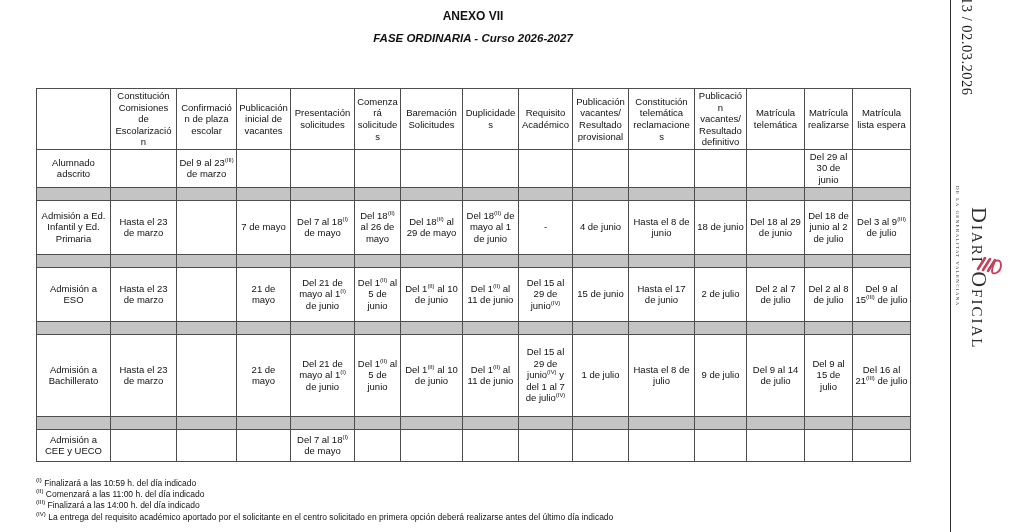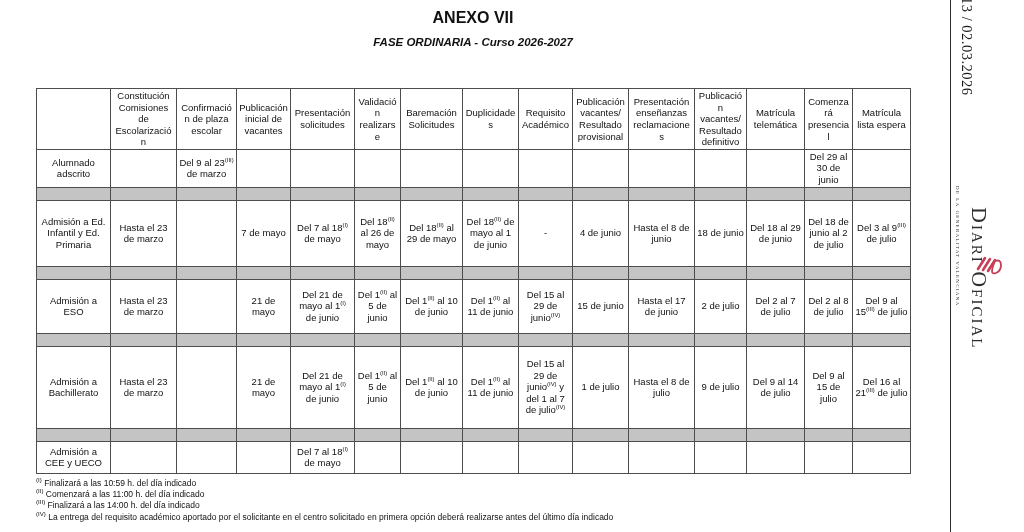--- a/index.html
+++ b/index.html
@@ -2,36 +2,36 @@
 <html><head>
 <meta charset="utf-8">
 <style>
   html,body { margin:0; padding:0; background:#ffffff; }
   .page {
     position:relative; width:1024px; height:532px; overflow:hidden;
     font-family:"Liberation Sans", sans-serif; color:#111; background:#fff;
   }
   
   .titles { position:absolute; top:0; left:0; width:946px; text-align:center; font-weight:bold; }
-  .title-line1 { font-size:16px; margin-top:9px; }
+  .title-line1 { font-size:12px; margin-top:9px; }
   .title-line2 { font-size:11.5px; margin-top:9px; padding:0 40px; }
   .title-line3 { font-size:11.5px; margin-top:9px;font-style:italic; }
   
   table.cal {
     position:absolute; top:88px; left:36px;
     border-collapse:collapse; table-layout:fixed; width:874px;
   }
   table.cal th, table.cal td {
     border:1px solid #4d4d4d; font-weight:normal; text-align:center;
     vertical-align:middle; padding:1px 2px; font-size:9.5px; line-height:1.22;
     color:#111; overflow:hidden; word-wrap:break-word;
   }
   thead tr { height:53px; }
   tbody tr.r0 { height:37px; }
-  tbody tr.r2 { height:66px; }
+  tbody tr.r2 { height:54px; }
   tbody tr.r4 { height:54px; }
   tbody tr.r6 { height:82px; }
   tbody tr.r8 { height:32px; }
   tr.sep { height:13px; }
   td.sepcell { background:#c4c4c4; padding:0; line-height:0; }
   sup { font-size:0.62em; vertical-align:super; line-height:0; }
   
   .footnotes { position:absolute; top:478px; left:36px; width:900px; }
   .footnote { font-size:8.5px; line-height:1.32; color:#111; }
   .footnote sup { font-size:0.72em; }
@@ -74,29 +74,29 @@
         <col style="width:48px">
         <col style="width:58px">
     </colgroup>
     <thead>
       <tr>
           <th></th>
           <th>Constitución Comisiones de Escolarización</th>
           <th>Confirmación de plaza escolar</th>
           <th>Publicación inicial de vacantes</th>
           <th>Presentación solicitudes</th>
-          <th>Validación realizarse</th>
+          <th>Comenzará solicitudes</th>
           <th>Baremación Solicitudes</th>
           <th>Duplicidades</th>
           <th>Requisito Académico</th>
           <th>Publicación vacantes/ Resultado provisional</th>
-          <th>Presentación enseñanzas reclamaciones</th>
+          <th>Constitución telemática reclamaciones</th>
           <th>Publicación vacantes/ Resultado definitivo</th>
           <th>Matrícula telemática</th>
-          <th>Comenzará presencial</th>
+          <th>Matrícula realizarse</th>
           <th>Matrícula lista espera</th>
         </tr>
     </thead>
     <tbody>
         <tr class="r0">
           <th>Alumnado adscrito</th>
           <td></td>
           <td>Del 9 al 23<sup>(III)</sup> de marzo</td>
           <td></td>
           <td></td>

